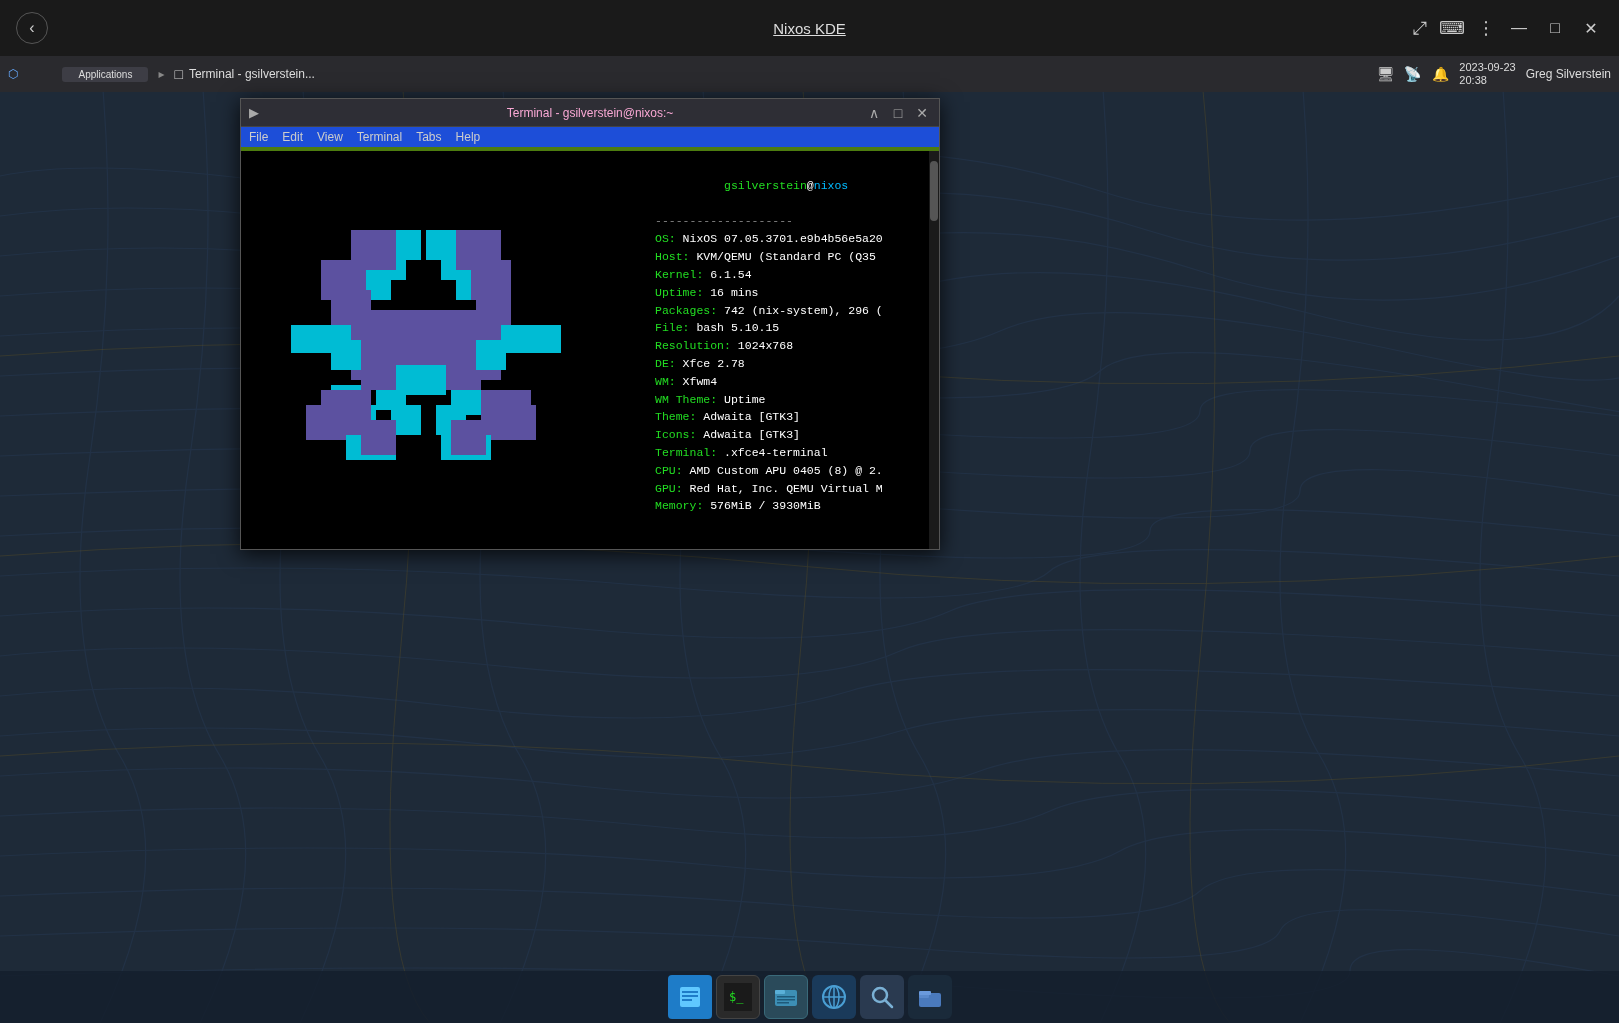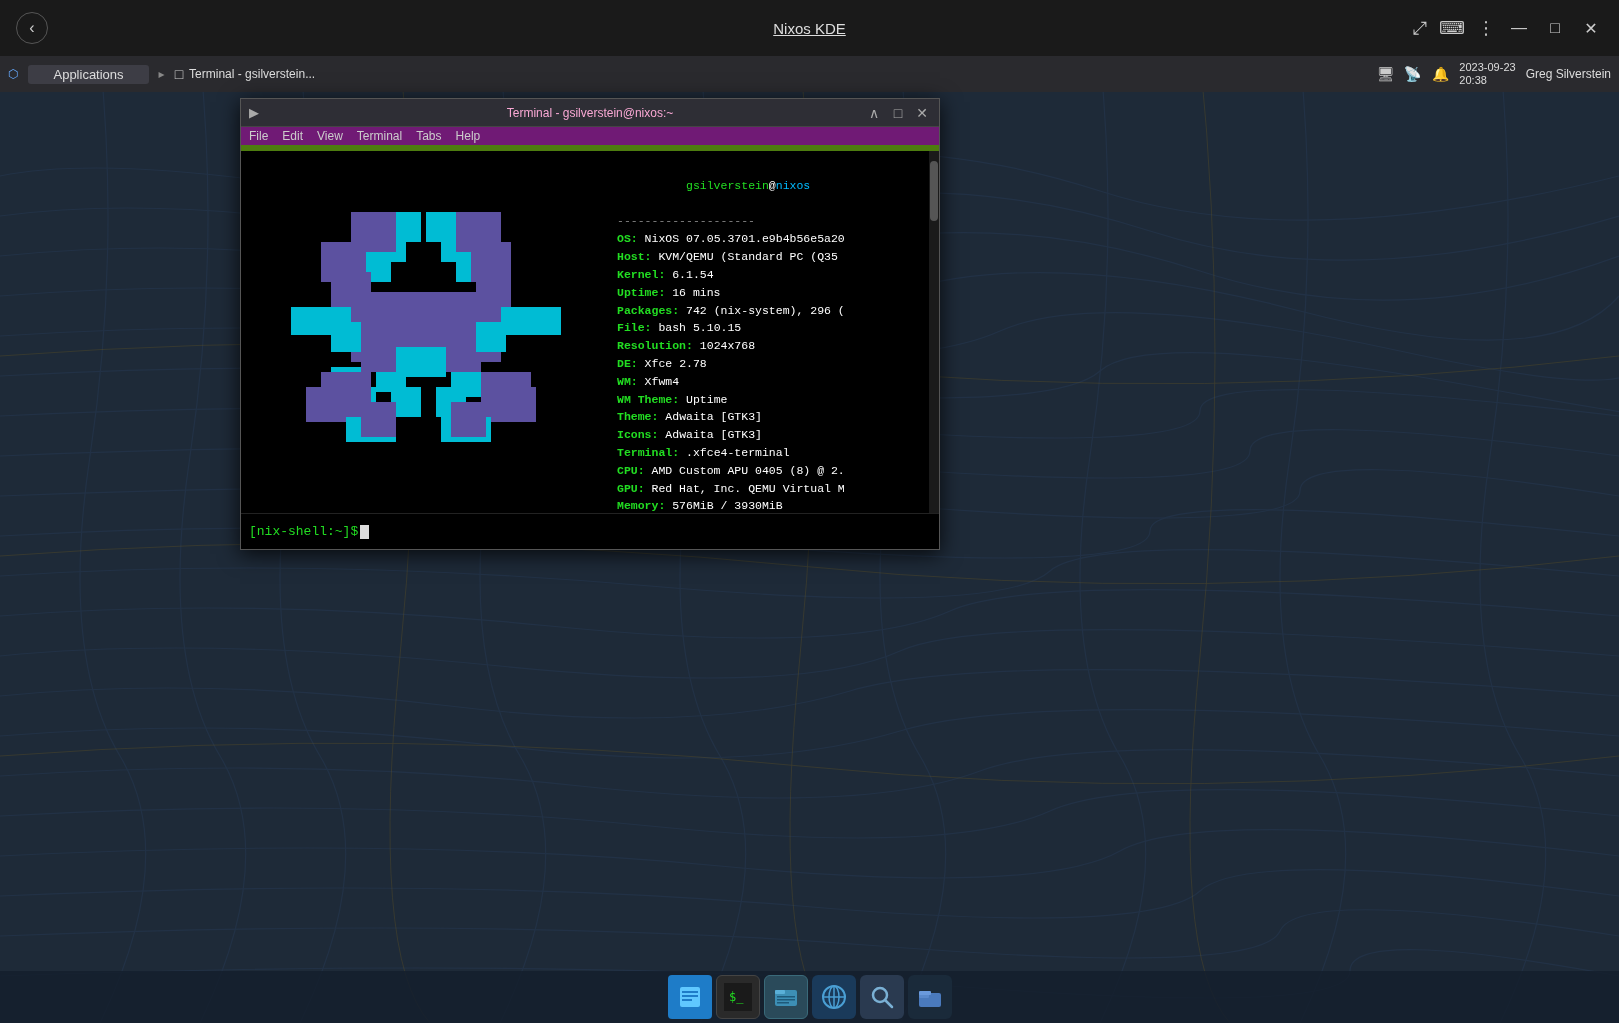--- a/index.html
+++ b/index.html
@@ -145,24 +145,25 @@
       font-size: 12px;
     }
     .sysbar-icon {
       color: #ccc;
       font-size: 14px;
     }
     .sysbar-btn {
       background: #3d3d45;
       border: none;
       color: #ddd;
-      font-size: 13px;
-      padding: 2px 25px;
+      font-size: 10px;
+      padding: 2px 16px;
       border-radius: 3px;
       cursor: pointer;
+      margin-left: 34px;
     }
 
     
     #terminal-window {
       position: absolute;
       top: 42px;
       left: 240px;
       width: 700px;
       height: 452px;
       background: #000;
@@ -207,26 +208,26 @@
       font-size: 14px;
       cursor: pointer;
       width: 18px;
       height: 18px;
       display: flex;
       align-items: center;
       justify-content: center;
     }
     #terminal-menubar {
       height: 24px;
-      background: #701a75;
+      background: #1d4ed8;
       display: flex;
       align-items: center;
       padding: 0 8px;
       gap: 14px;
-      border-bottom: 6px solid #4d7c0f;
+      border-bottom: 4px solid #4d7c0f;
     }
     .menu-item {
       color: #ccc;
       font-size: 12px;
       cursor: pointer;
     }
     #terminal-body {
       flex: 1;
       display: flex;
       overflow: hidden;
@@ -240,20 +241,21 @@
       padding: 10px;
     }
     #terminal-right {
       flex: 1;
       background: #000;
       padding: 8px 6px;
       font-family: 'Courier New', monospace;
       font-size: 11.5px;
       overflow: hidden;
       border-left: none;
+      margin-left: 38px;
     }
     #terminal-scrollbar {
       width: 10px;
       background: #1a1a1a;
       position: relative;
     }
     #terminal-scrollbar-thumb {
       width: 8px;
       height: 60px;
       background: #555;
@@ -288,21 +290,21 @@
     
     .nf-line {
       line-height: 1.55;
       white-space: pre;
       display: block;
     }
     .nf-user { color: #22dd22; }
     .nf-at { color: #fff; }
     .nf-host { color: #00bbff; }
     .nf-sep { color: #888; }
-    .nf-key { color: #22dd22; font-weight: bold; }
+    .nf-key { color: #22dd22; font-weight: normal; }
     .nf-val { color: #fff; }
 
     
     #nixos-logo {
       width: 330px;
       height: 280px;
     }
 
     
     #topo-svg {
@@ -502,24 +504,20 @@
         <span class="nf-line"><span class="nf-key">GPU:</span><span class="nf-val"> Red Hat, Inc. QEMU Virtual M</span></span>
         <span class="nf-line"><span class="nf-key">Memory:</span><span class="nf-val"> 576MiB / 3930MiB</span></span>
 
       </div>
 
       <div id="terminal-scrollbar">
         <div id="terminal-scrollbar-thumb"></div>
       </div>
     </div>
 
-    <div id="terminal-footer">
-      <span class="prompt">[nix-shell:~]$</span>
-      <span class="cursor-block"></span>
-    </div>
   </div>
 
   <div id="kde-taskbar">
 
     <div class="taskbar-icon" style="background:#1e7cc8; border-radius:4px;">
       <svg width="28" height="28" viewBox="0 0 28 28">
         <rect x="4" y="4" width="20" height="20" fill="#60c8ff" rx="2"></rect>
         <rect x="6" y="8" width="16" height="2" fill="#1e7cc8"></rect>
         <rect x="6" y="12" width="16" height="2" fill="#1e7cc8"></rect>
         <rect x="6" y="16" width="10" height="2" fill="#1e7cc8"></rect>

